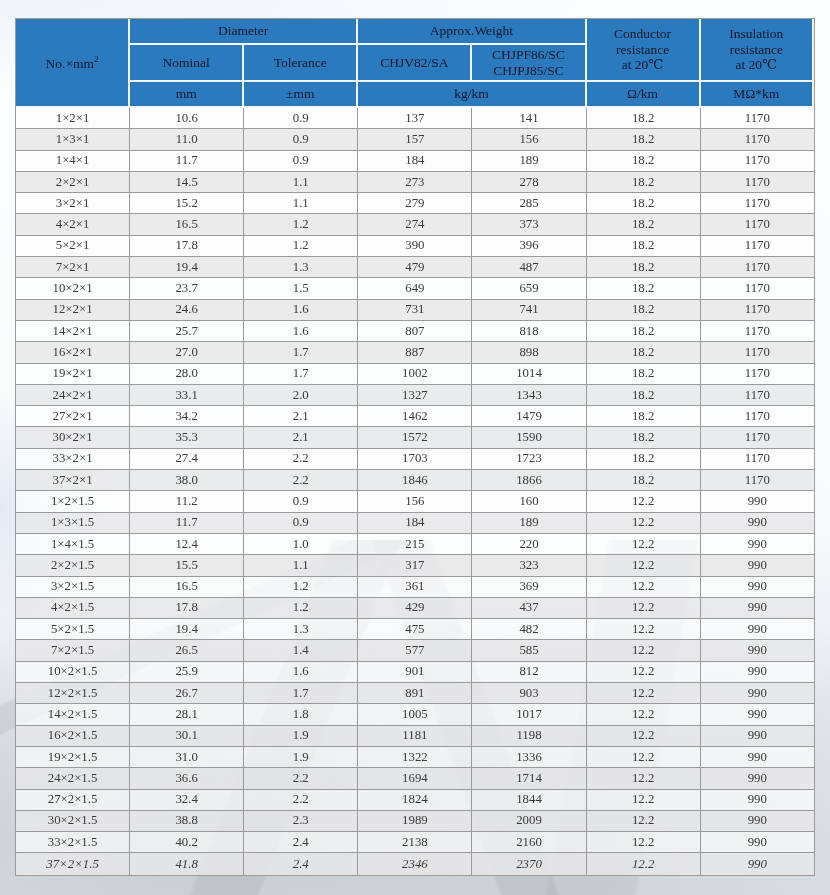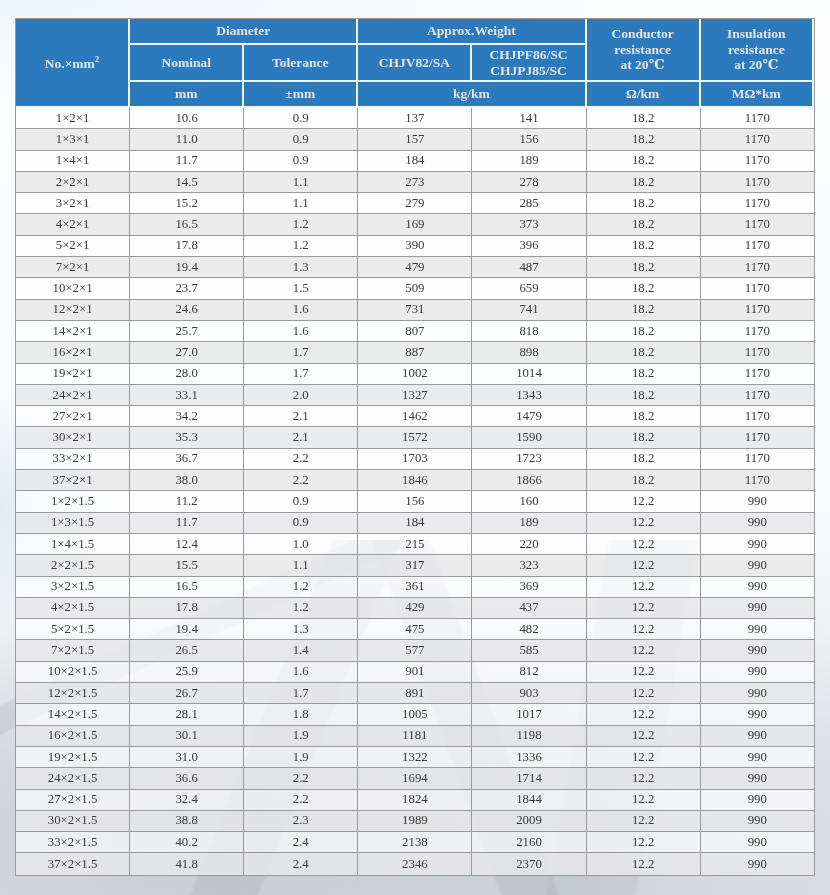--- a/index.html
+++ b/index.html
@@ -36,43 +36,43 @@
   table.spec-table {
     position: absolute; left: 15px; top: 18px; width: 800px;
     border-collapse: separate; border-spacing: 0;
     table-layout: fixed;
     border: 1px solid #9a9a9a;
   }
   th, td { box-sizing: border-box; text-align: center; vertical-align: middle; padding: 0 2px; }
 
   thead th {
     background: #2b7abd;
-    color: #e5e5e5;
-    font-weight: bold;
+    color: #0f172a;
+    font-weight: normal;
     font-size: 13.5px;
     border-right: 2px solid #f2f5f8;
     border-bottom: 2px solid #f2f5f8;
   }
   thead tr.row-groups    { height: 26px; }
   thead tr.row-subs      { height: 37px; }
   thead tr.row-units     { height: 26px; }
   thead th.multiline { white-space: pre-line; line-height: 1.18; }
   thead th sup { font-size: 9px; }
 
   tbody td {
     height: 21.3px;
     font-size: 12.8px;
     color: #3a3a3a;
     border-right: 1px solid #9a9a9a;
     border-bottom: 1px solid #9a9a9a;
     background: rgba(255,255,255,.66);
   }
   tbody tr.stripe td { background: rgba(232,232,233,.85); }
   tbody td:last-child { border-right: none; }
-  tbody tr:last-child td { border-bottom: none; }
+  tbody tr:last-child td { border-bottom: none; font-style: italic; }
 </style>
 </head>
 <body>
 
 <div class="page">
   <div class="bg-tint-top"></div>
   <div class="bg-tint-left"></div>
   <div class="bg-watermark"></div>
 
   <table class="spec-table">
@@ -155,21 +155,21 @@
           <td>1.1</td>
           <td>279</td>
           <td>285</td>
           <td>18.2</td>
           <td>1170</td>
         </tr>
         <tr class="stripe">
           <td>4×2×1</td>
           <td>16.5</td>
           <td>1.2</td>
-          <td>169</td>
+          <td>274</td>
           <td>373</td>
           <td>18.2</td>
           <td>1170</td>
         </tr>
         <tr>
           <td>5×2×1</td>
           <td>17.8</td>
           <td>1.2</td>
           <td>390</td>
           <td>396</td>
@@ -182,21 +182,21 @@
           <td>1.3</td>
           <td>479</td>
           <td>487</td>
           <td>18.2</td>
           <td>1170</td>
         </tr>
         <tr>
           <td>10×2×1</td>
           <td>23.7</td>
           <td>1.5</td>
-          <td>509</td>
+          <td>649</td>
           <td>659</td>
           <td>18.2</td>
           <td>1170</td>
         </tr>
         <tr class="stripe">
           <td>12×2×1</td>
           <td>24.6</td>
           <td>1.6</td>
           <td>731</td>
           <td>741</td>
@@ -252,21 +252,21 @@
           <td>30×2×1</td>
           <td>35.3</td>
           <td>2.1</td>
           <td>1572</td>
           <td>1590</td>
           <td>18.2</td>
           <td>1170</td>
         </tr>
         <tr>
           <td>33×2×1</td>
-          <td>36.7</td>
+          <td>27.4</td>
           <td>2.2</td>
           <td>1703</td>
           <td>1723</td>
           <td>18.2</td>
           <td>1170</td>
         </tr>
         <tr class="stripe">
           <td>37×2×1</td>
           <td>38.0</td>
           <td>2.2</td>

